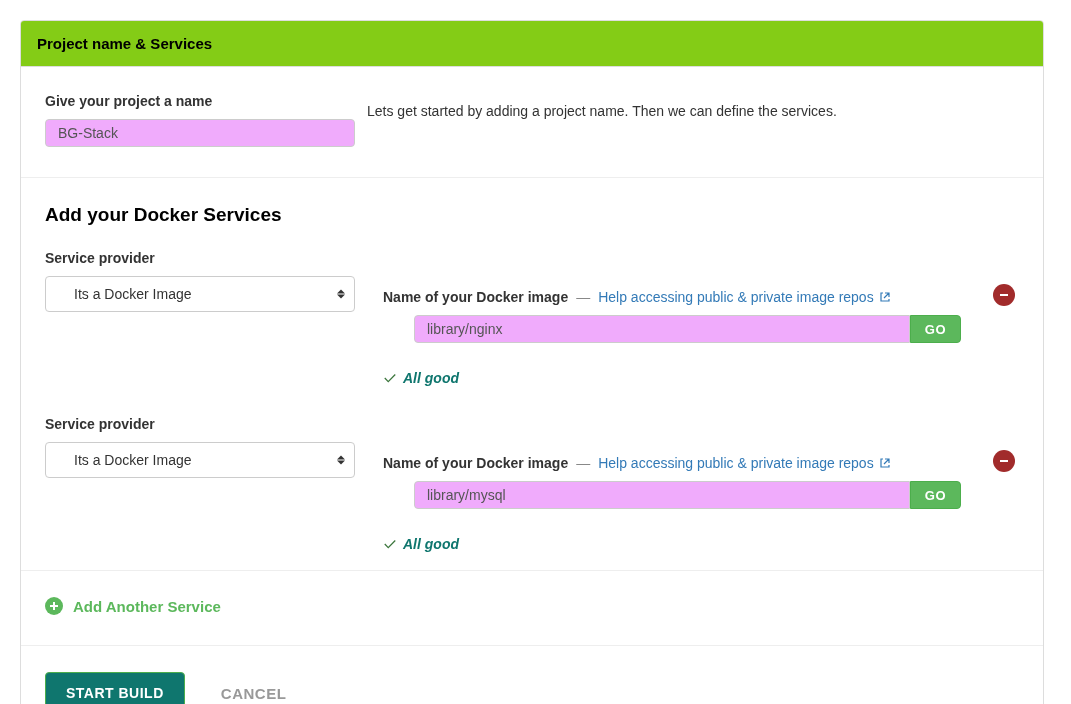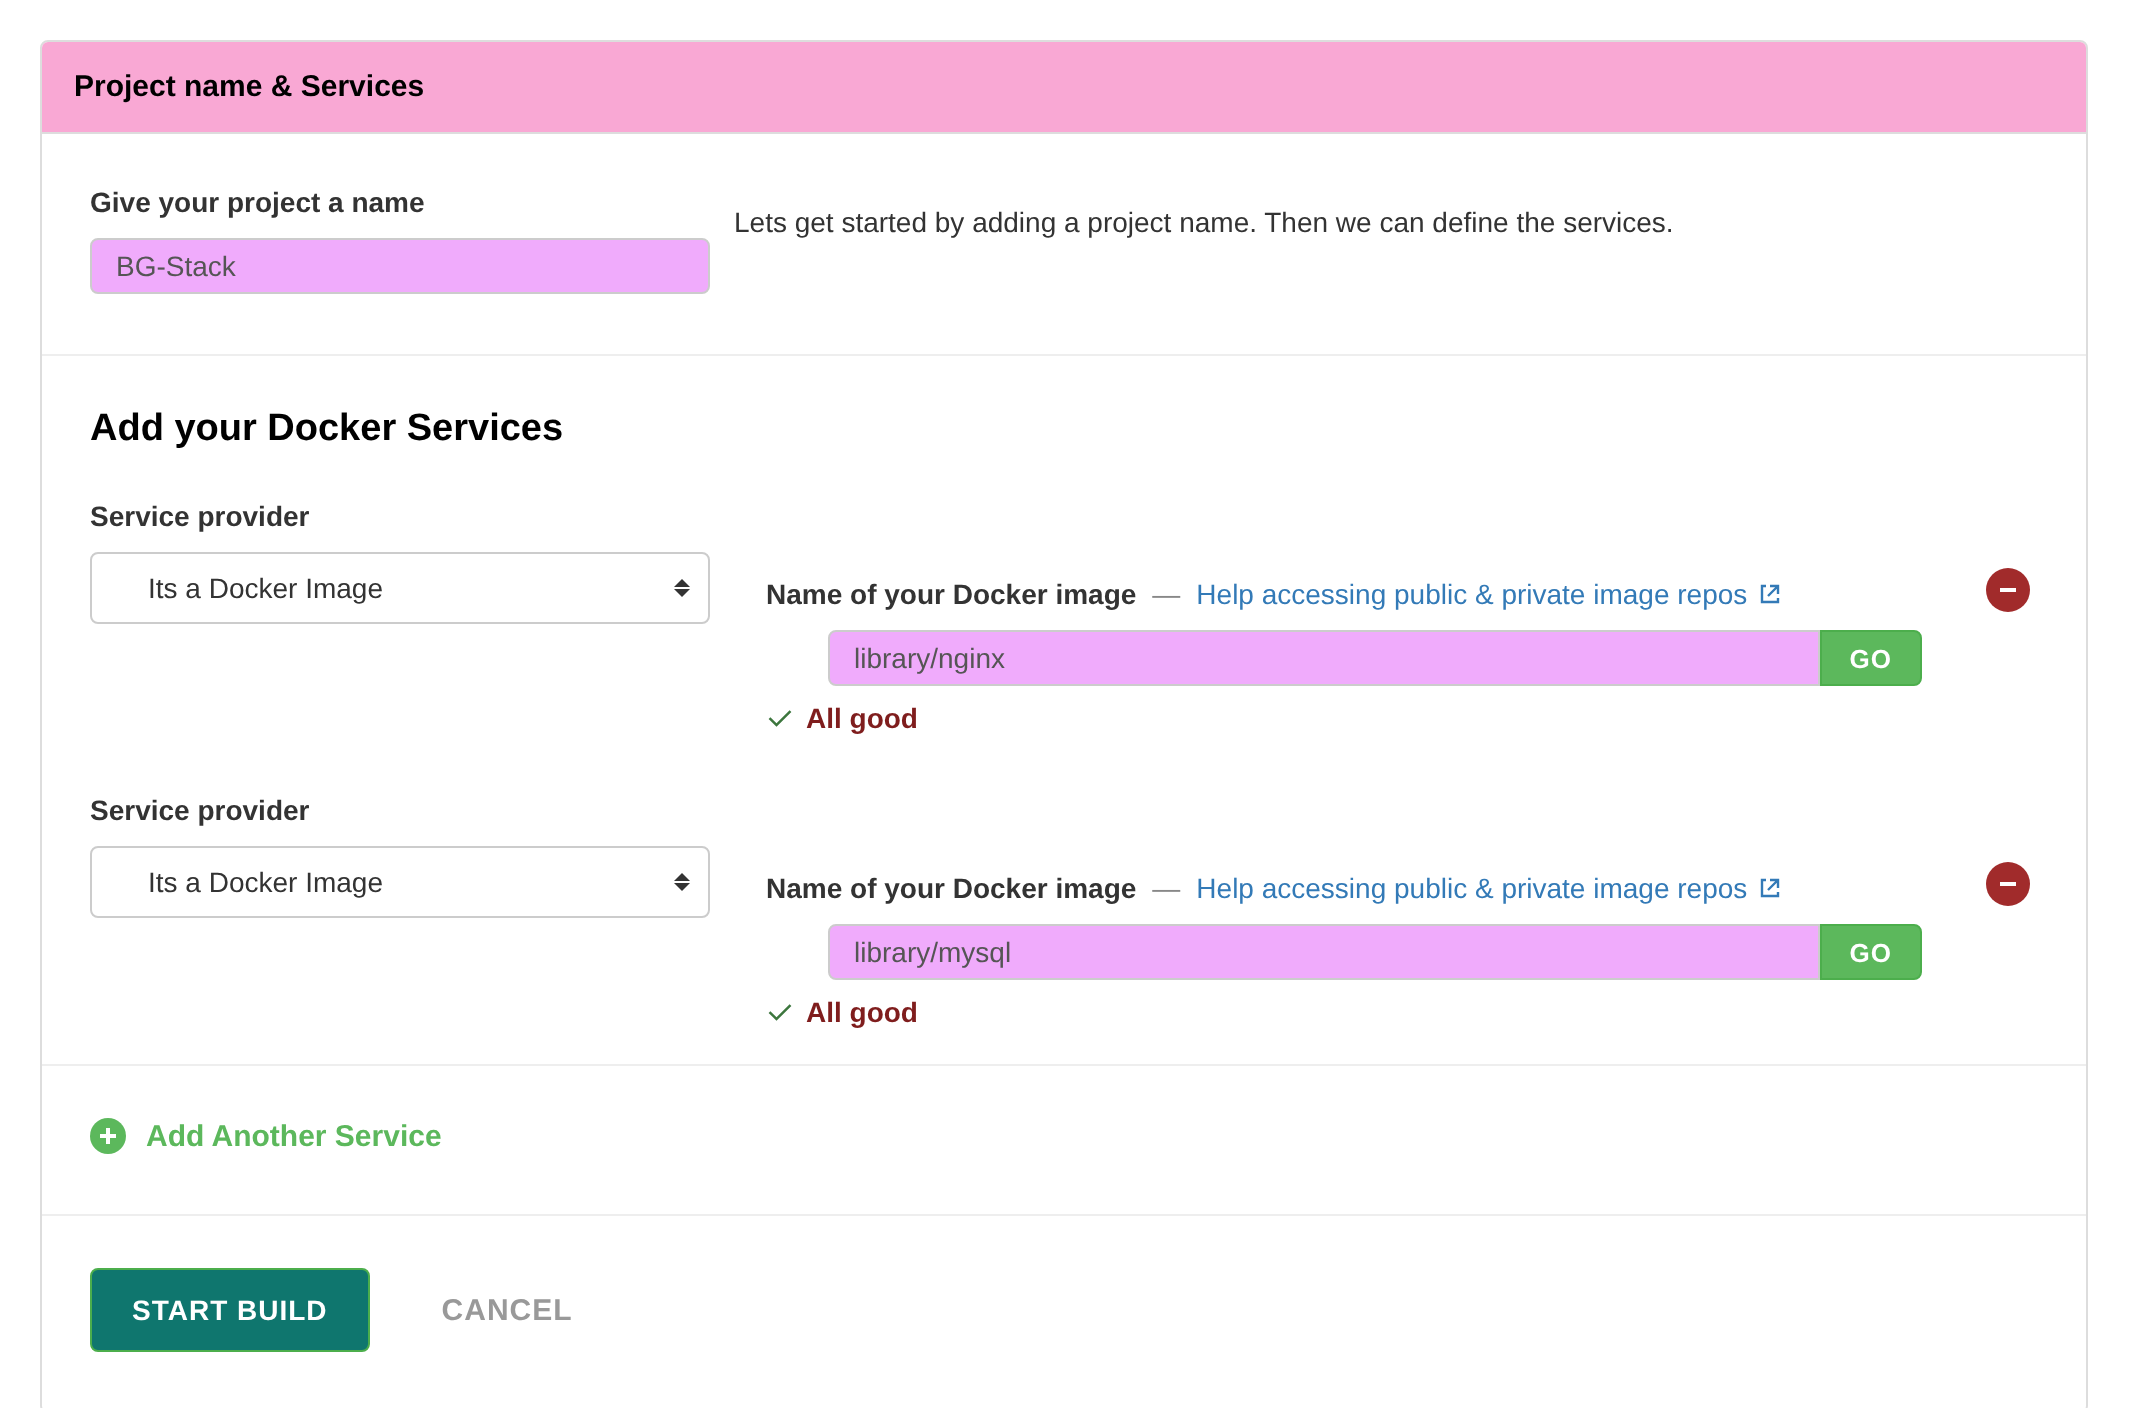--- a/index.html
+++ b/index.html
@@ -11,21 +11,21 @@
     padding: 20px;
   }
   .panel {
     border: 1px solid #ddd;
     border-radius: 4px;
     overflow: hidden;
     background: #fff;
     width: 1024px;
   }
   .panel-header {
-    background: #f9a8d4;
+    background: #84cc16;
     border-bottom: 1px solid #ddd;
     padding: 14px 16px;
     font-weight: 700;
     font-size: 15px;
     color: #000;
   }
   .panel-section {
     padding: 26px 24px 30px 24px;
     border-bottom: 1px solid #eee;
   }
@@ -134,27 +134,28 @@
     padding: 0 14px;
     font-size: 13px;
     font-weight: 700;
     border-top-right-radius: 4px;
     border-bottom-right-radius: 4px;
     cursor: pointer;
     letter-spacing: 0.5px;
   }
 
   .status-good {
-    color: #7f1d1d;
-    font-weight: 700;
-    font-size: 14px;
-    margin-top: 8px;
+    color: #0f766e;
+    font-weight: 700;
+    font-size: 14px;
+    margin-top: 27px;
     display: flex;
     align-items: center;
     gap: 6px;
+    font-style: italic;
   }
 
   .remove-btn {
     width: 22px; height: 22px;
     background: #a12b2b;
     border-radius: 50%;
     border: none;
     cursor: pointer;
     display: flex;
     align-items: center;

